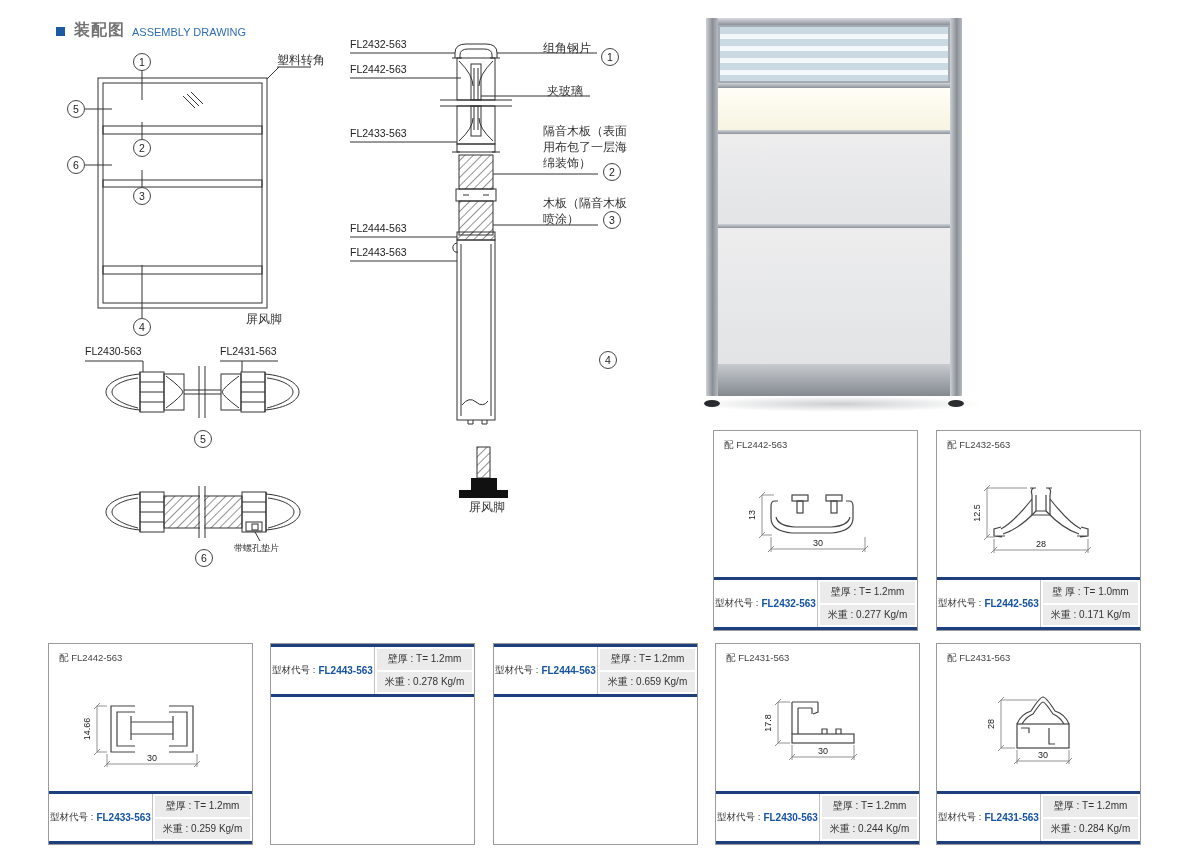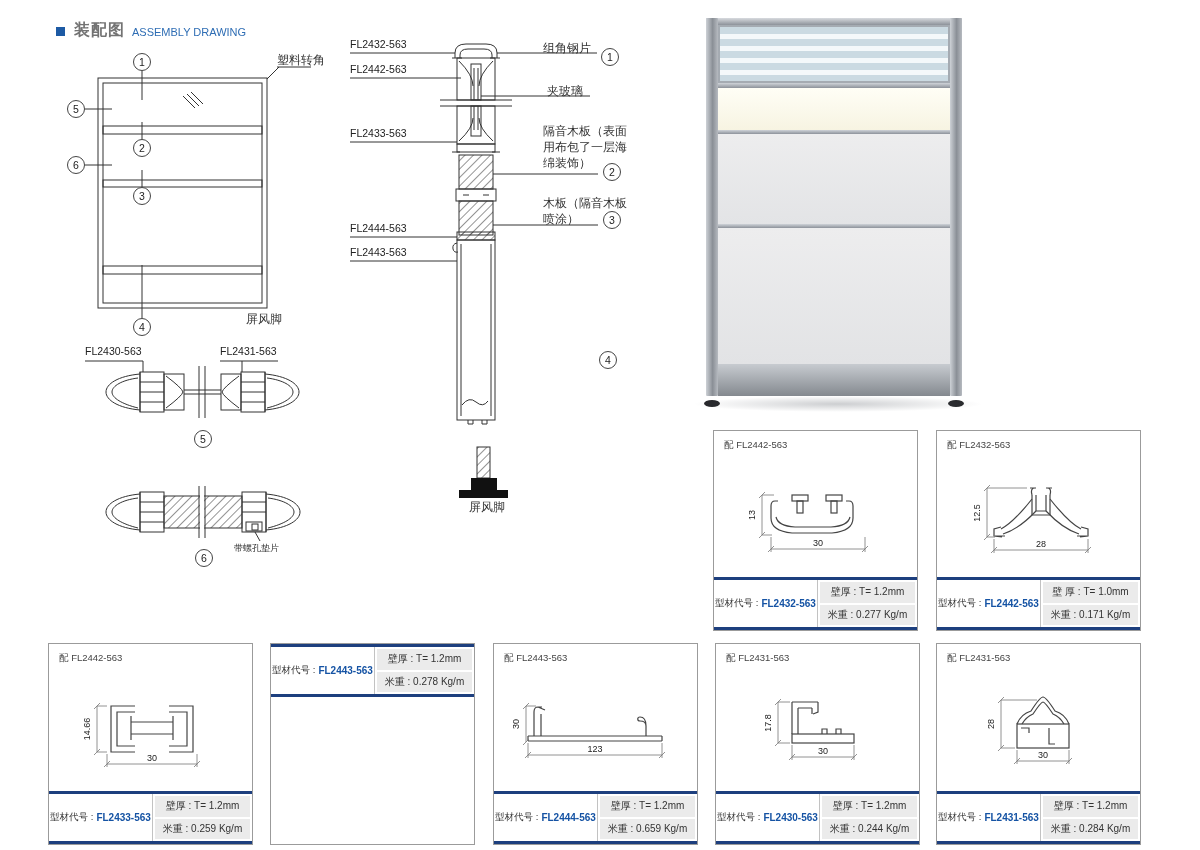--- a/index.html
+++ b/index.html
@@ -337,36 +337,20 @@
         <span class="code">FL2443-563</span>
       </div>
       <div class="cf-right">
         <div class="cf-row top">壁厚 : T= 1.2mm</div>
         <div class="cf-row">米重 : 0.278 Kg/m</div>
       </div>
     </div>
   </div>
 
   <div class="card bot" style="left:493px; top:643px;">
-    <div class="card-body">
-      <div class="card-match">配 FL2443-563</div>
-      <svg class="card-svg" viewBox="0 0 203 137">
-        <g stroke="#444" fill="none" stroke-width="1.2">
-          <path d="M34,74 H168 M34,79 H168 M34,74 v5 M168,74 v5"></path>
-          <path d="M40,74 V50 q0,-5 4,-5 h4 M47,74 V52 M44,45 l7,3"></path>
-          <path d="M152,74 v-10 c0,-6 -2,-9 -6,-9 c-3,0 -3,4 0,4 c3,0 6,1 6,5"></path>
-        </g>
-        <g stroke="#777" fill="none" stroke-width="0.8">
-          <path d="M32,44 V80 M32,44 H42 M29,47 l6,-6 M29,83 l6,-6"></path>
-          <path d="M34,93 H168 M34,81 V96 M168,81 V96 M31,96 l6,-6 M165,96 l6,-6"></path>
-        </g>
-        <text transform="rotate(-90 25 62)" x="25" y="62" text-anchor="middle">30</text>
-        <text x="101" y="90" text-anchor="middle">123</text>
-      </svg>
-    </div>
     <div class="card-footer">
       <div class="cf-left">
         <span>型材代号 :</span>
         <span class="code">FL2444-563</span>
       </div>
       <div class="cf-right">
         <div class="cf-row top">壁厚 : T= 1.2mm</div>
         <div class="cf-row">米重 : 0.659 Kg/m</div>
       </div>
     </div>

